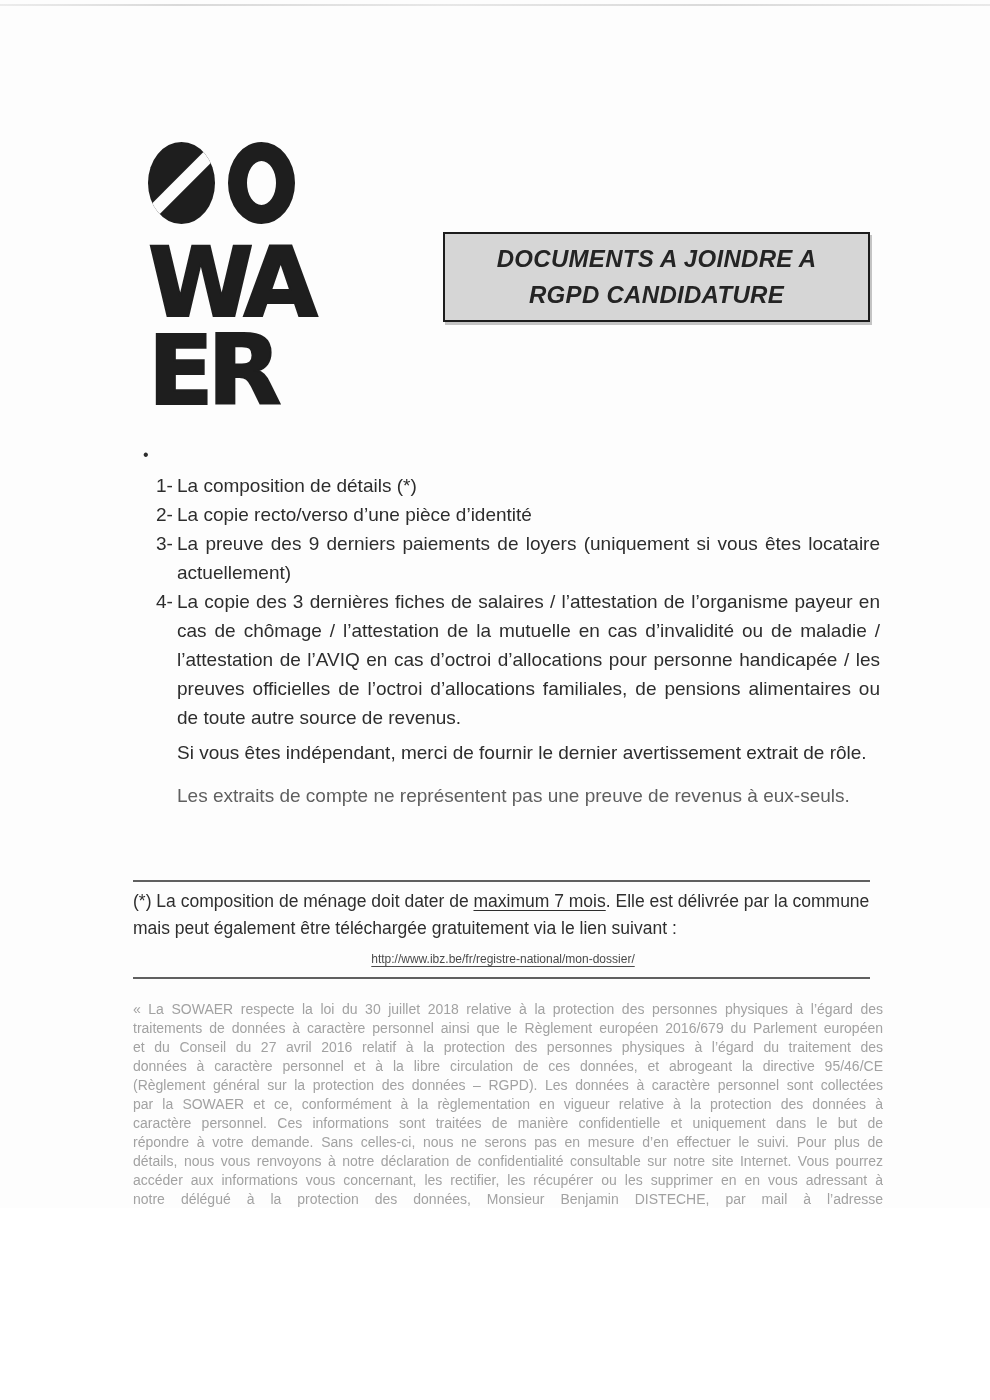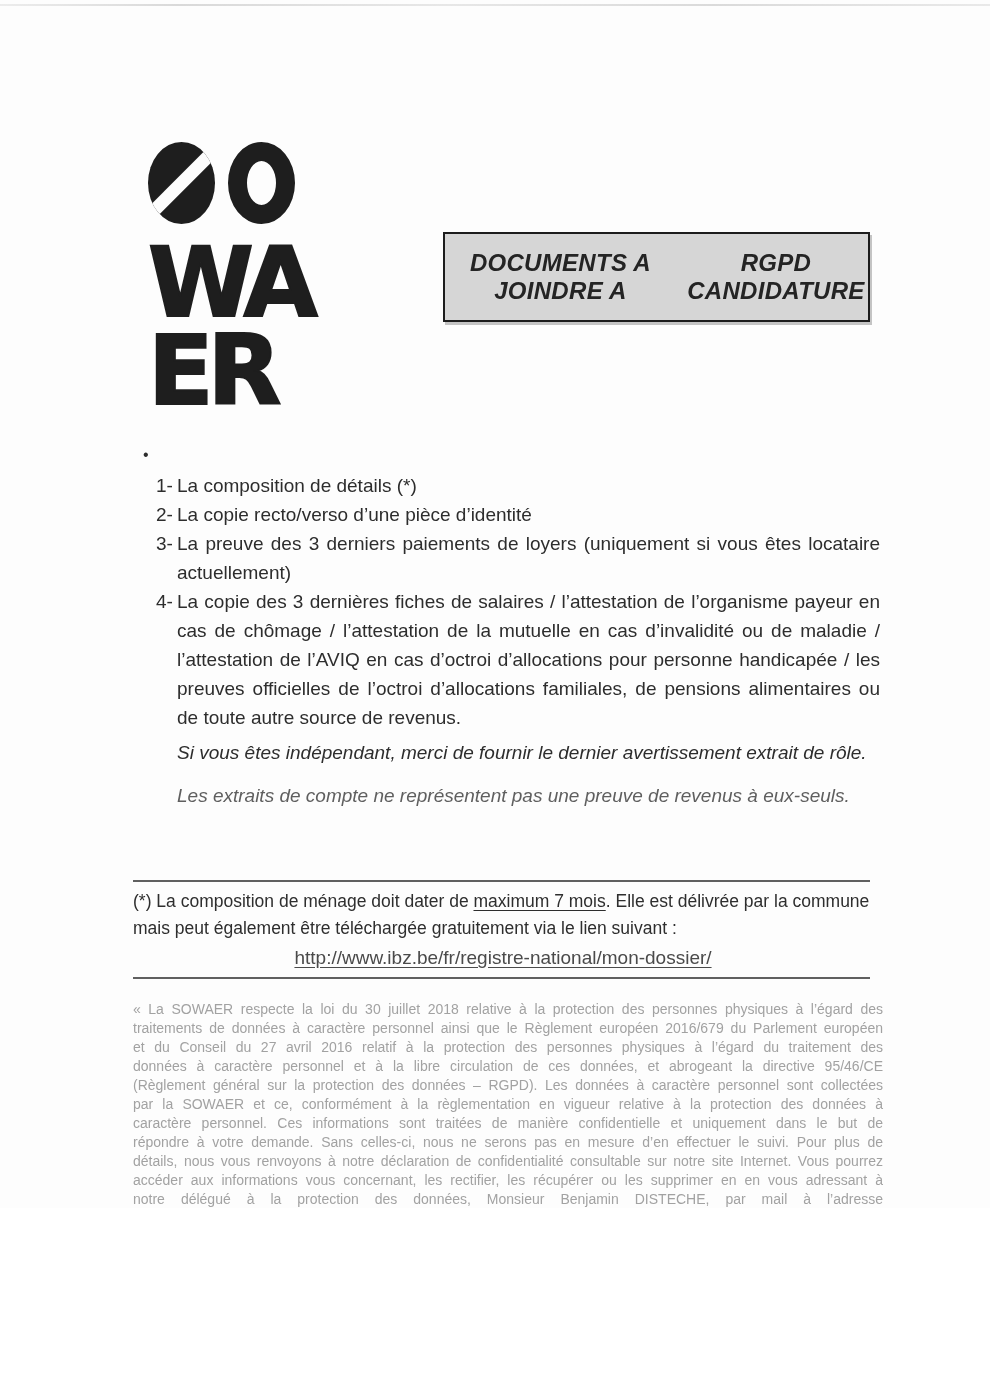--- a/index.html
+++ b/index.html
@@ -24,49 +24,49 @@
     height:13px; background:#fdfdfd; transform:translateY(-50%) rotate(-45deg); }
   .logo-o { width:67px; height:82px; border:19px solid #1e1e1e; border-radius:50%;
     box-sizing:border-box; }
   .logo-text { font-family:"DejaVu Sans", sans-serif; font-weight:bold;
     font-size:96px; line-height:88px; letter-spacing:-6px; color:#1e1e1e;
     -webkit-text-stroke:2px #1e1e1e; }
 
   
   .title-box { position:absolute; left:443px; top:232px; width:423px; height:86px;
     background:#d6d6d6; border:2px solid #1c1c1c; box-shadow:2px 3px 0 rgba(90,90,90,.35);
-    display:flex; flex-direction:row; justify-content:center; align-items:center;
+    display:flex; flex-direction:column; justify-content:center; align-items:center;
     gap:8px; font-weight:bold; font-style:italic; font-size:24px; color:#242424;
     letter-spacing:.3px; text-align:center; }
 
   
   .content { position:absolute; left:143px; top:440px; width:737px;
     font-size:19px; line-height:29px; }
   .heading-row { display:flex; line-height:30px; }
   .bullet { width:23px; font-size:16px; }
   .heading { font-weight:bold; text-decoration:underline;
     text-decoration-thickness:2px; text-underline-offset:4px; }
   .list { margin-top:1px; }
   .item { display:flex; padding-left:13px; }
   .item .num { flex:none; width:21px; }
   .item .text { flex:1; text-align:justify; }
-  .para { margin:8px; margin-left:34px; line-height:30px;font-style:italic; }
+  .para { margin:8px; margin-left:34px; line-height:30px; }
   .para-1 { margin-top:6px; }
   .para-2 { margin-top:13px; color:#5f5f5f; }
 
   
   .rule { position:absolute; left:133px; width:737px; height:2px; background:#606060; }
   .rule-top { top:880px; }
   .rule-bottom { top:977px; }
   .footnote { position:absolute; left:133px; top:888px; width:740px;
     font-size:17.5px; line-height:27px; color:#2e2e2e; }
   .footnote .u { text-decoration:underline; text-underline-offset:3px; }
   .footnote-link-row { text-align:center; margin-top:2px; }
   .doc-link { color:#4a4a4a; text-decoration:underline; text-underline-offset:3px;
-    font-size:19px; cursor:pointer; }
+    font-size:12px; cursor:pointer; }
 
   
   .legal { position:absolute; left:133px; top:1000px; width:750px;
     font-size:14px; line-height:19px; color:#a2a2a2;
     text-align:justify; word-spacing:2.5px; }
   .email-link { color:#9a9a9a; text-decoration:underline; cursor:pointer; }
 </style>
 </head>
 <body>
 
@@ -97,21 +97,21 @@
       <div class="item">
         <span class="num">1-</span>
         <span class="text">La composition de détails (*)</span>
       </div>
       <div class="item">
         <span class="num">2-</span>
         <span class="text">La copie recto/verso d’une pièce d’identité</span>
       </div>
       <div class="item">
         <span class="num">3-</span>
-        <span class="text">La preuve des 3 derniers paiements de loyers (uniquement si vous êtes locataire actuellement)</span>
+        <span class="text">La preuve des 9 derniers paiements de loyers (uniquement si vous êtes locataire actuellement)</span>
       </div>
       <div class="item">
         <span class="num">4-</span>
         <span class="text">La copie des 3 dernières fiches de salaires / l’attestation de l’organisme payeur en cas de chômage / l’attestation de la mutuelle en cas d’invalidité ou de maladie / l’attestation de l’AVIQ en cas d’octroi d’allocations pour personne handicapée / les preuves officielles de l’octroi d’allocations familiales, de pensions alimentaires ou de toute autre source de revenus.</span>
       </div>
     </div>
 
     <p class="para para-1">Si vous êtes indépendant, merci de fournir le dernier avertissement extrait de rôle.</p>
     <p class="para para-2">Les extraits de compte ne représentent pas une preuve de revenus à eux-seuls.</p>
   </div>

